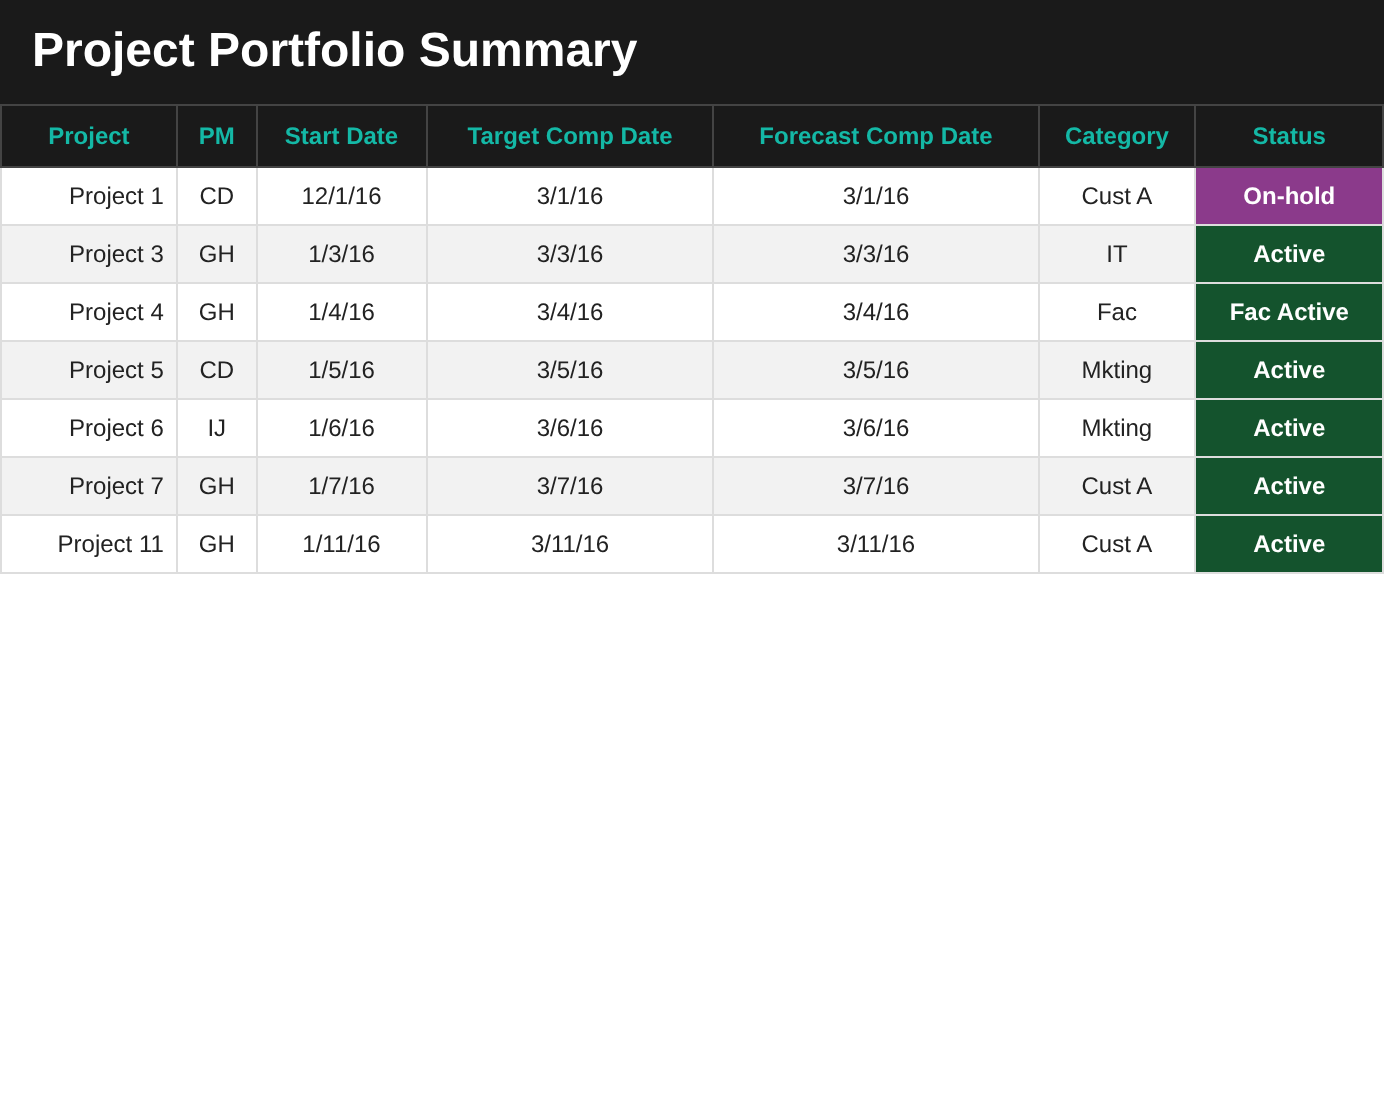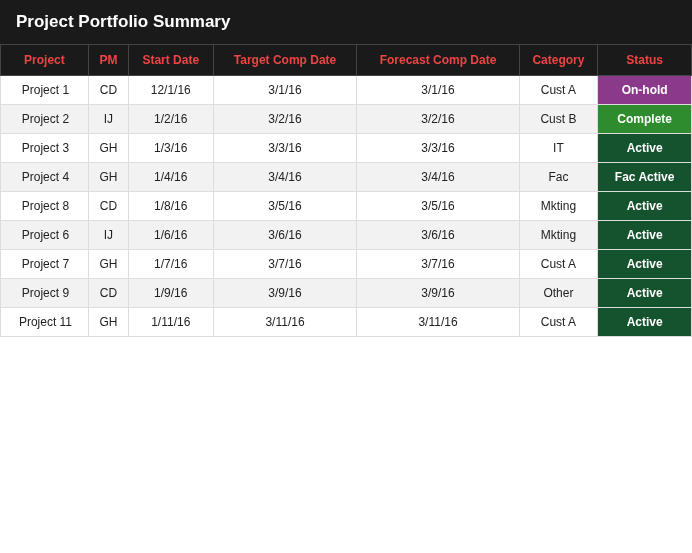--- a/index.html
+++ b/index.html
@@ -5,31 +5,31 @@
     * { box-sizing: border-box; margin: 0; padding: 0; }
     body {
       font-family: Arial, sans-serif;
       background: #fff;
       width: 692px;
       min-height: 553px;
     }
     .title-bar {
       background: #1a1a1a;
       color: #fff;
-      font-size: 17px;
+      font-size: 24px;
       font-weight: bold;
       padding: 12px 16px;
     }
     table {
       width: 100%;
       border-collapse: collapse;
     }
     thead tr {
       background: #1a1a1a;
-      color: #ef4444;
+      color: #14b8a6;
       margin-top: 48px;
     }
     thead th {
       padding: 8px 4px;
       text-align: center;
       font-size: 12px;
       font-weight: bold;
       border: 1px solid #444;
     }
     tbody tr {
@@ -39,21 +39,21 @@
       background: #f2f2f2;
     }
     tbody td {
       padding: 7px 6px;
       text-align: center;
       font-size: 12px;
       border: 1px solid #ddd;
       color: #222;
     }
     tbody td:first-child {
-      text-align: center;
+      text-align: right;
       padding-left: 8px;
     }
     .status-cell {
       font-weight: bold;
       color: #fff;
       border-radius: 0;
     }
     .status-onhold {
       background: #8b3a8b;
       margin-left: 33px;
@@ -88,50 +88,41 @@
   <tr>
         <td>Project 1</td>
         <td>CD</td>
         <td>12/1/16</td>
         <td>3/1/16</td>
         <td>3/1/16</td>
         <td>Cust A</td>
         <td class="status-cell status-onhold">On-hold</td>
       </tr>
       <tr>
-        <td>Project 2</td>
-        <td>IJ</td>
-        <td>1/2/16</td>
-        <td>3/2/16</td>
-        <td>3/2/16</td>
-        <td>Cust B</td>
-        <td class="status-cell status-complete">Complete</td>
-      </tr>
-      <tr>
         <td>Project 3</td>
         <td>GH</td>
         <td>1/3/16</td>
         <td>3/3/16</td>
         <td>3/3/16</td>
         <td>IT</td>
         <td class="status-cell status-active">Active</td>
       </tr>
       <tr>
         <td>Project 4</td>
         <td>GH</td>
         <td>1/4/16</td>
         <td>3/4/16</td>
         <td>3/4/16</td>
         <td>Fac</td>
         <td class="status-cell status-active">Fac Active</td>
       </tr>
       <tr>
-        <td>Project 8</td>
+        <td>Project 5</td>
         <td>CD</td>
-        <td>1/8/16</td>
+        <td>1/5/16</td>
         <td>3/5/16</td>
         <td>3/5/16</td>
         <td>Mkting</td>
         <td class="status-cell status-active">Active</td>
       </tr>
       <tr>
         <td>Project 6</td>
         <td>IJ</td>
         <td>1/6/16</td>
         <td>3/6/16</td>
@@ -142,29 +133,20 @@
       <tr>
         <td>Project 7</td>
         <td>GH</td>
         <td>1/7/16</td>
         <td>3/7/16</td>
         <td>3/7/16</td>
         <td>Cust A</td>
         <td class="status-cell status-active">Active</td>
       </tr>
       <tr>
-        <td>Project 9</td>
-        <td>CD</td>
-        <td>1/9/16</td>
-        <td>3/9/16</td>
-        <td>3/9/16</td>
-        <td>Other</td>
-        <td class="status-cell status-active">Active</td>
-      </tr>
-      <tr>
         <td>Project 11</td>
         <td>GH</td>
         <td>1/11/16</td>
         <td>3/11/16</td>
         <td>3/11/16</td>
         <td>Cust A</td>
         <td class="status-cell status-active">Active</td>
       </tr>
     </tbody>
 </table>

